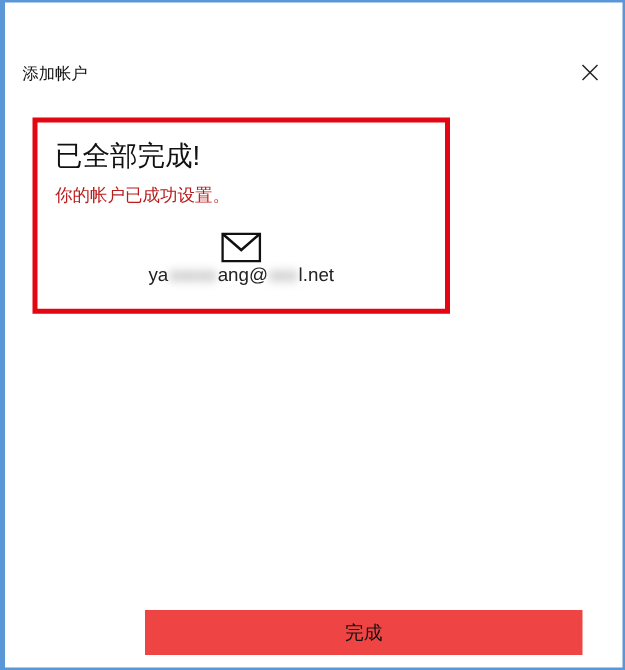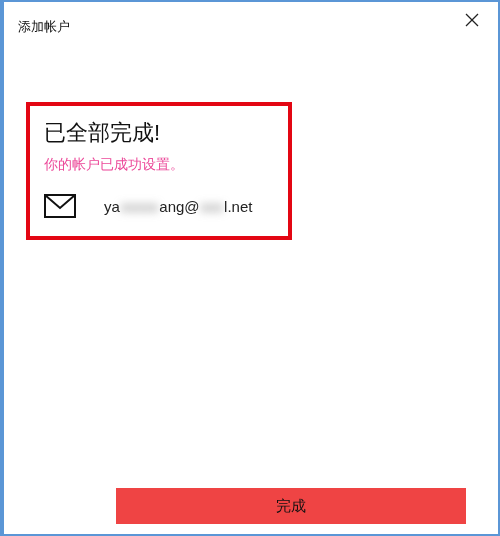--- a/index.html
+++ b/index.html
@@ -18,24 +18,25 @@
     .window {
       width: 500px;
       height: 536px;
       background: #ffffff;
       border: 2px solid #5b96d6;
       border-left: 4px solid #5b96d6;
       position: relative;
     }
     .titlebar {
       display: flex;
-      align-items: flex-end;
+      align-items: center;
       justify-content: space-between;
       height: 34px;
       padding: 0 6px 0 14px;
+      margin-top: 40px;
     }
     .title-text {
       font-size: 13px;
       color: #111;
     }
     .close-btn {
       width: 40px;
       height: 30px;
       display: flex;
       align-items: center;
@@ -52,38 +53,38 @@
       width: 14px;
       height: 14px;
     }
     .content-area {
       position: relative;
       padding: 18px 22px 0 22px;
     }
     .highlight-box {
       border: 4px solid #e30613;
       padding: 12px 14px 18px 14px;
-      width: 266px;
-      margin-top: 48px;
+      width: 334px;
     }
     .heading {
       font-size: 22px;
       color: #111;
       font-weight: 400;
       margin-bottom: 8px;
     }
     .subtext {
       font-size: 14px;
-      color: #ec4899;
+      color: #b91c1c;
       margin-bottom: 20px;
     }
     .email-row {
       display: flex;
       align-items: center;
-      gap: 28px;
+      gap: 2px;
+      flex-direction: column;
     }
     .mail-icon {
       display: inline-flex;
     }
     .mail-icon svg {
       width: 32px;
       height: 24px;
     }
     .email-text {
       font-size: 15px;

